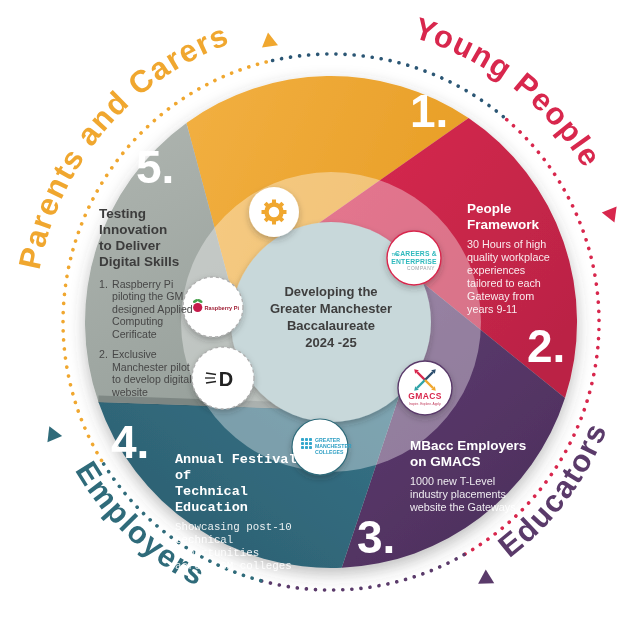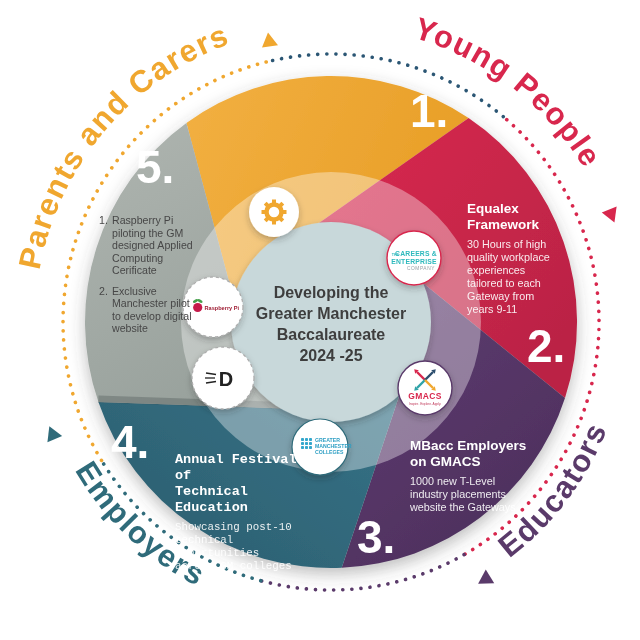--- a/index.html
+++ b/index.html
@@ -18,21 +18,21 @@
   .blk h3{margin:0 0 5px 0;font-size:13.5px;line-height:1.18;font-weight:700;white-space:pre-line;}
   .blk p{margin:0;font-size:10.8px;line-height:1.2;white-space:pre-line;}
   .dark h3{color:#3C3C3C}.dark p{color:#4A4A4A}
   .light h3{color:#ffffff}.light p{color:rgba(255,255,255,0.9)}
 
   .li{display:flex;margin-top:8px;font-size:10.6px;line-height:1.18;color:#474747;}
   .li .n{width:13px;flex:none;}
   .li .t{white-space:pre-line;}
 
   .center-title{position:absolute;left:229px;top:283px;width:204px;text-align:center;
-    font-weight:700;font-size:16px;line-height:1.31;color:#3E3E3E;white-space:pre-line;}
+    font-weight:700;font-size:13px;line-height:1.31;color:#3E3E3E;white-space:pre-line;}
 
   
   .cec-line{font-size:6.8px;font-weight:700;fill:#2EB9BD;letter-spacing:.2px;}
   .cec-the{font-size:3.6px;font-weight:700;fill:#2EB9BD;}
   .cec-co{font-size:4.8px;fill:#9AA0A6;letter-spacing:.6px;}
   .gmacs-name{font-size:8.5px;font-weight:700;fill:#D8274D;letter-spacing:.4px;}
   .gmacs-tag{font-size:3.2px;fill:#C0395A;}
   .gmc-line{font-size:5.2px;font-weight:700;fill:#2E9FC4;}
   .rpi-name{font-size:5.6px;font-weight:700;fill:#9E1B32;}
   .dlogo{font-size:20px;font-weight:700;fill:#222222;}
@@ -203,21 +203,21 @@
 2024 -25</div>
 
   <div class="num" style="left:410px;top:88px;">1.</div>
   <div class="num" style="left:527px;top:323px;">2.</div>
   <div class="num" style="left:357px;top:514px;">3.</div>
   <div class="num" style="left:111px;top:419px;">4.</div>
   <div class="num" style="left:136px;top:144px;">5.</div>
 
 
   <div class="blk light" style="left:467px;top:201px;width:110px;">
-    <h3>Equalex
+    <h3>People
 Framework</h3>
     <p>30 Hours of high
 quality workplace
 experiences
 tailored to each
 Gateway from
 years 9-11</p>
   </div>
 
   <div class="blk light" style="left:410px;top:438px;width:140px;">
@@ -230,20 +230,24 @@
 
   <div class="blk light" style="left:175px;top:452px;width:145px;font-family:Liberation Mono, monospace;">
     <h3>Annual Festival of
 Technical Education</h3>
     <p>Showcasing post-10
 technical opportunities
 across GM colleges</p>
   </div>
 
   <div class="blk dark" style="left:99px;top:206px;width:108px;">
+    <h3>Testing
+Innovation
+to Deliver
+Digital Skills</h3>
     <div class="li">
       <span class="n">1.</span>
       <span class="t">Raspberry Pi
 piloting the GM
 designed Applied
 Computing
 Cerificate</span>
     </div>
     <div class="li">
       <span class="n">2.</span>

